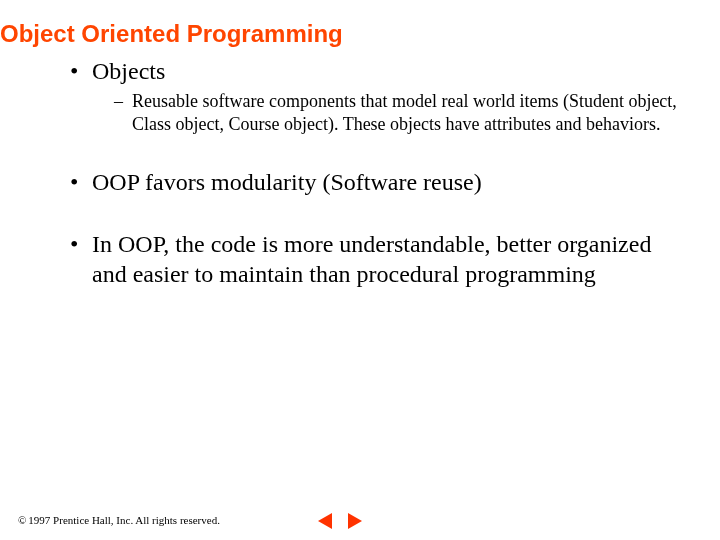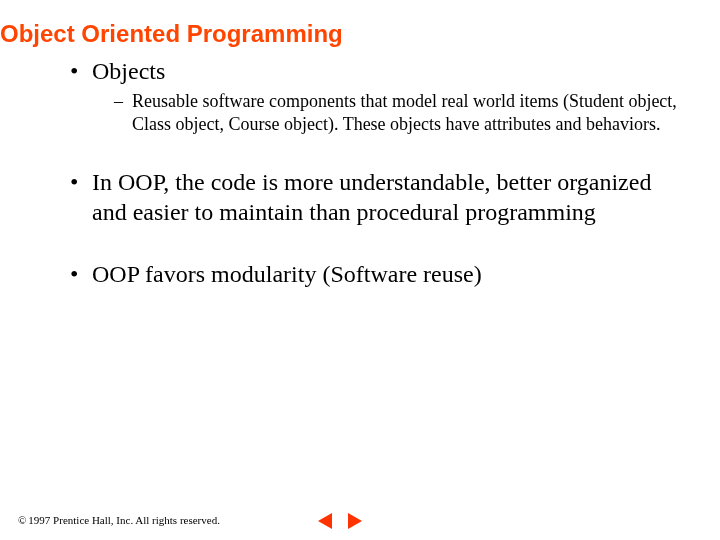--- a/index.html
+++ b/index.html
@@ -108,24 +108,24 @@
     <ul class="level1">
       <li>
         <span>Objects</span>
         <ul class="level2">
           <li>
             <span>Reusable software components that model real world items (Student object, Class object, Course object).  These objects have attributes and behaviors.</span>
           </li>
         </ul>
       </li>
       <li>
-        <span>In OOP, the code is more understandable, better organized and easier to maintain than procedural programming</span>
+        <span>OOP favors modularity (Software reuse)</span>
       </li>
       <li>
-        <span>OOP favors modularity (Software reuse)</span>
+        <span>In OOP, the code is more understandable, better organized and easier to maintain than procedural programming</span>
       </li>
     </ul>
   </div>
 
   <div class="footer">
     <span>©</span>
     <span>1997 Prentice Hall, Inc.  All rights reserved.</span>
   </div>
 
   <div class="nav-arrows">

